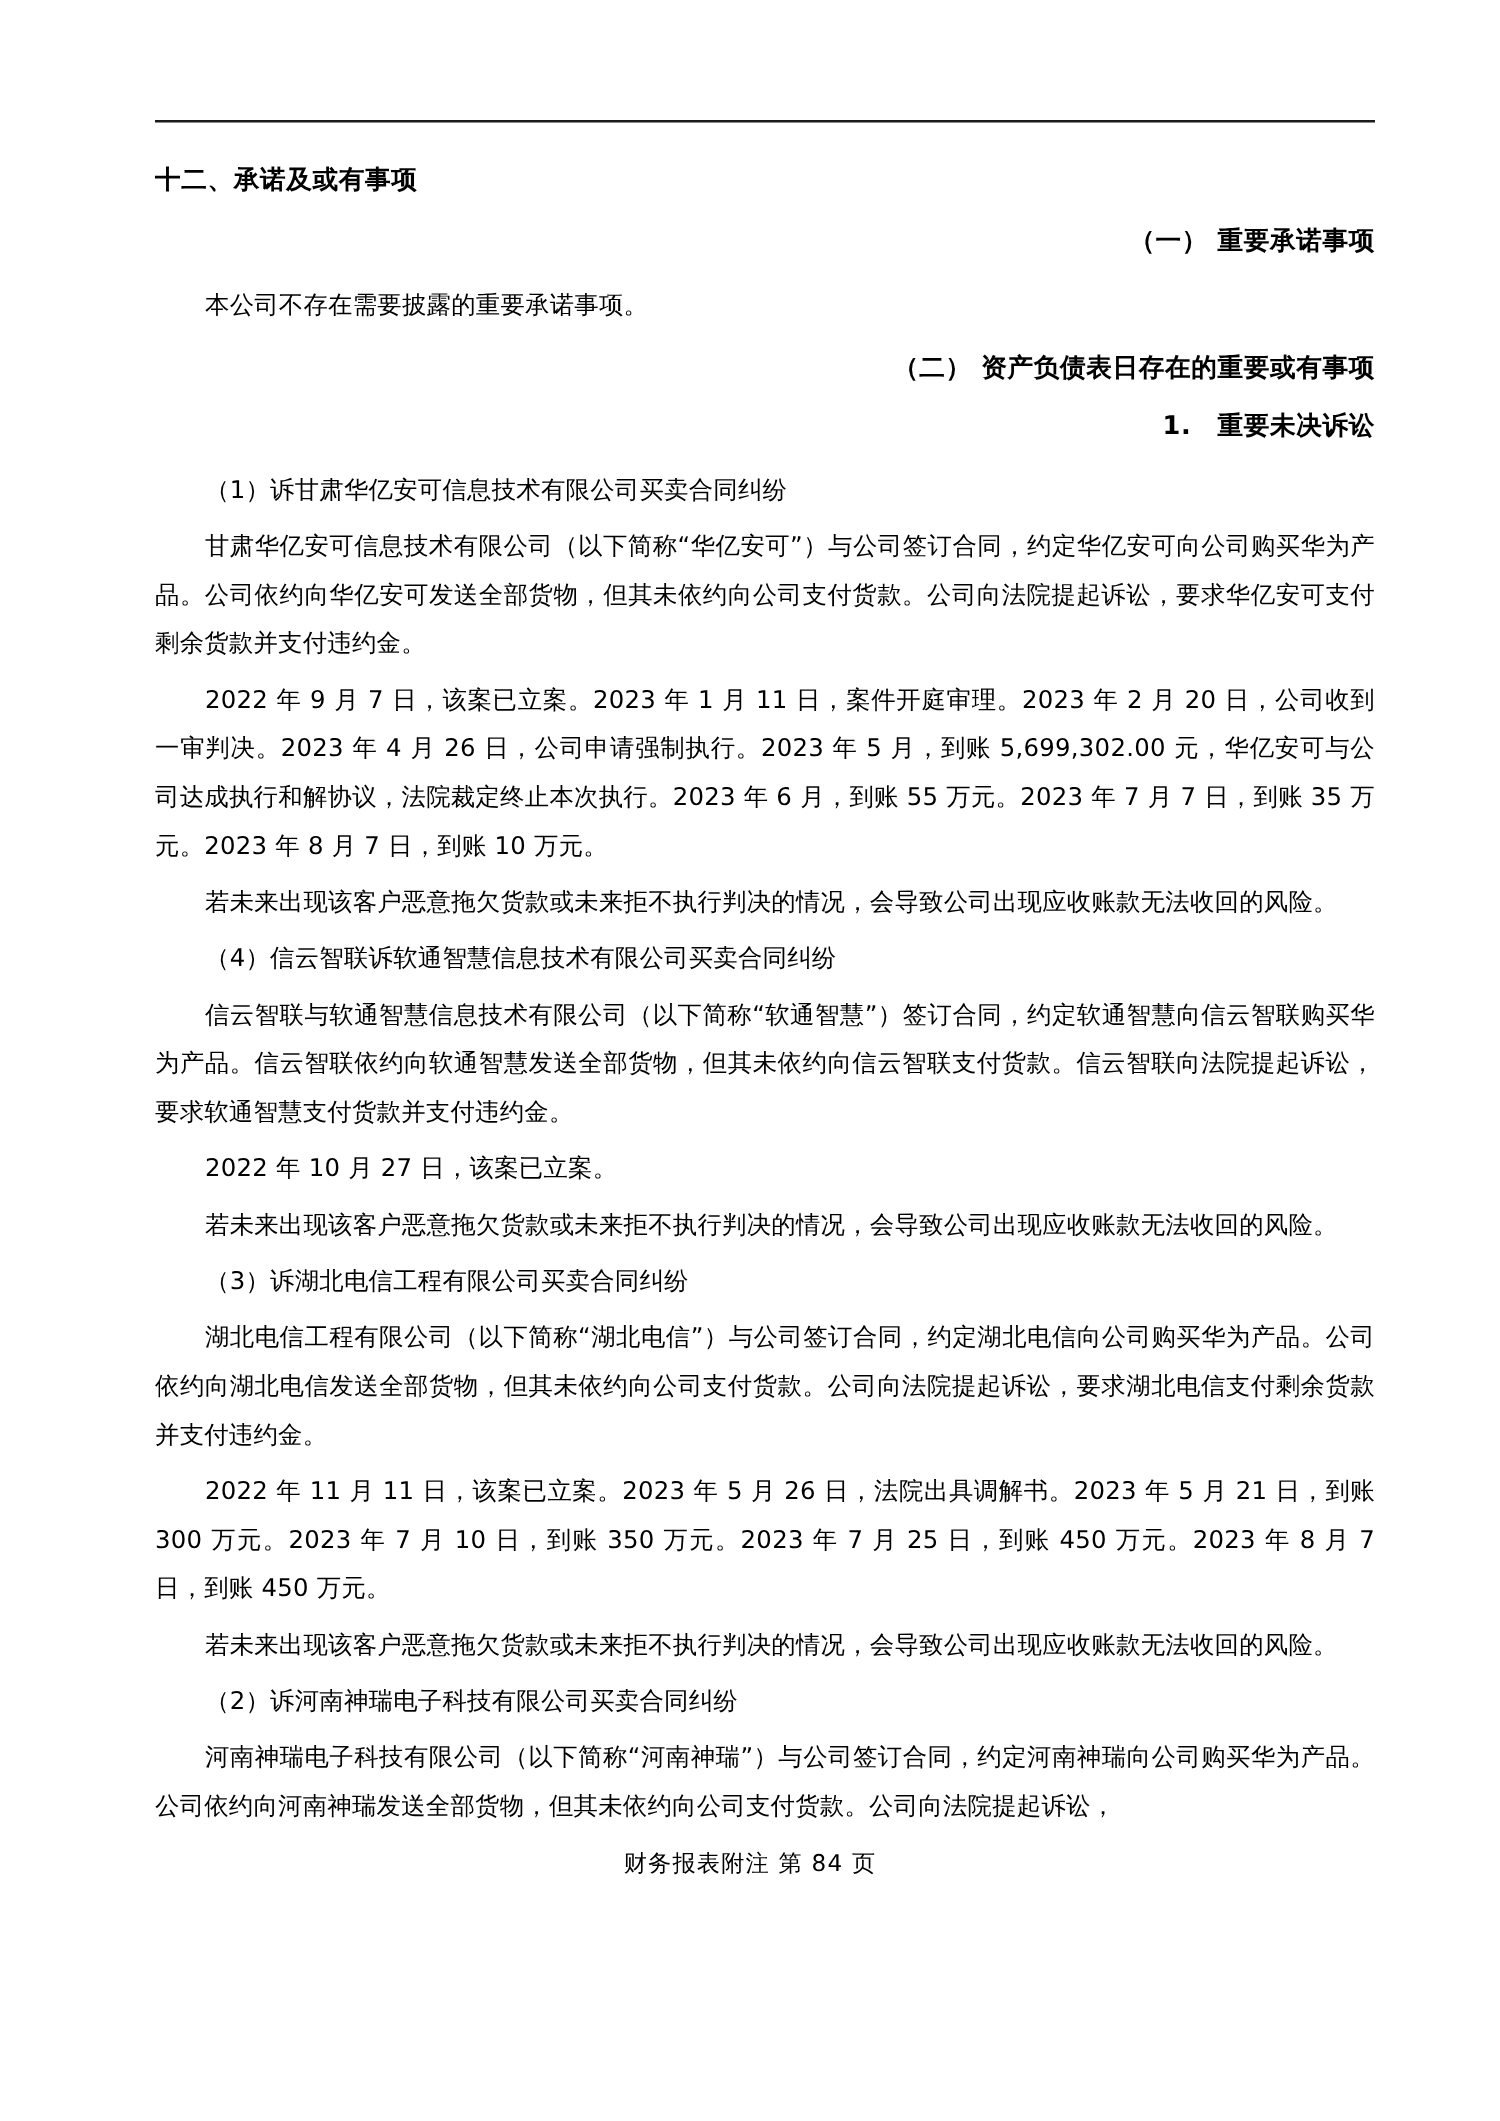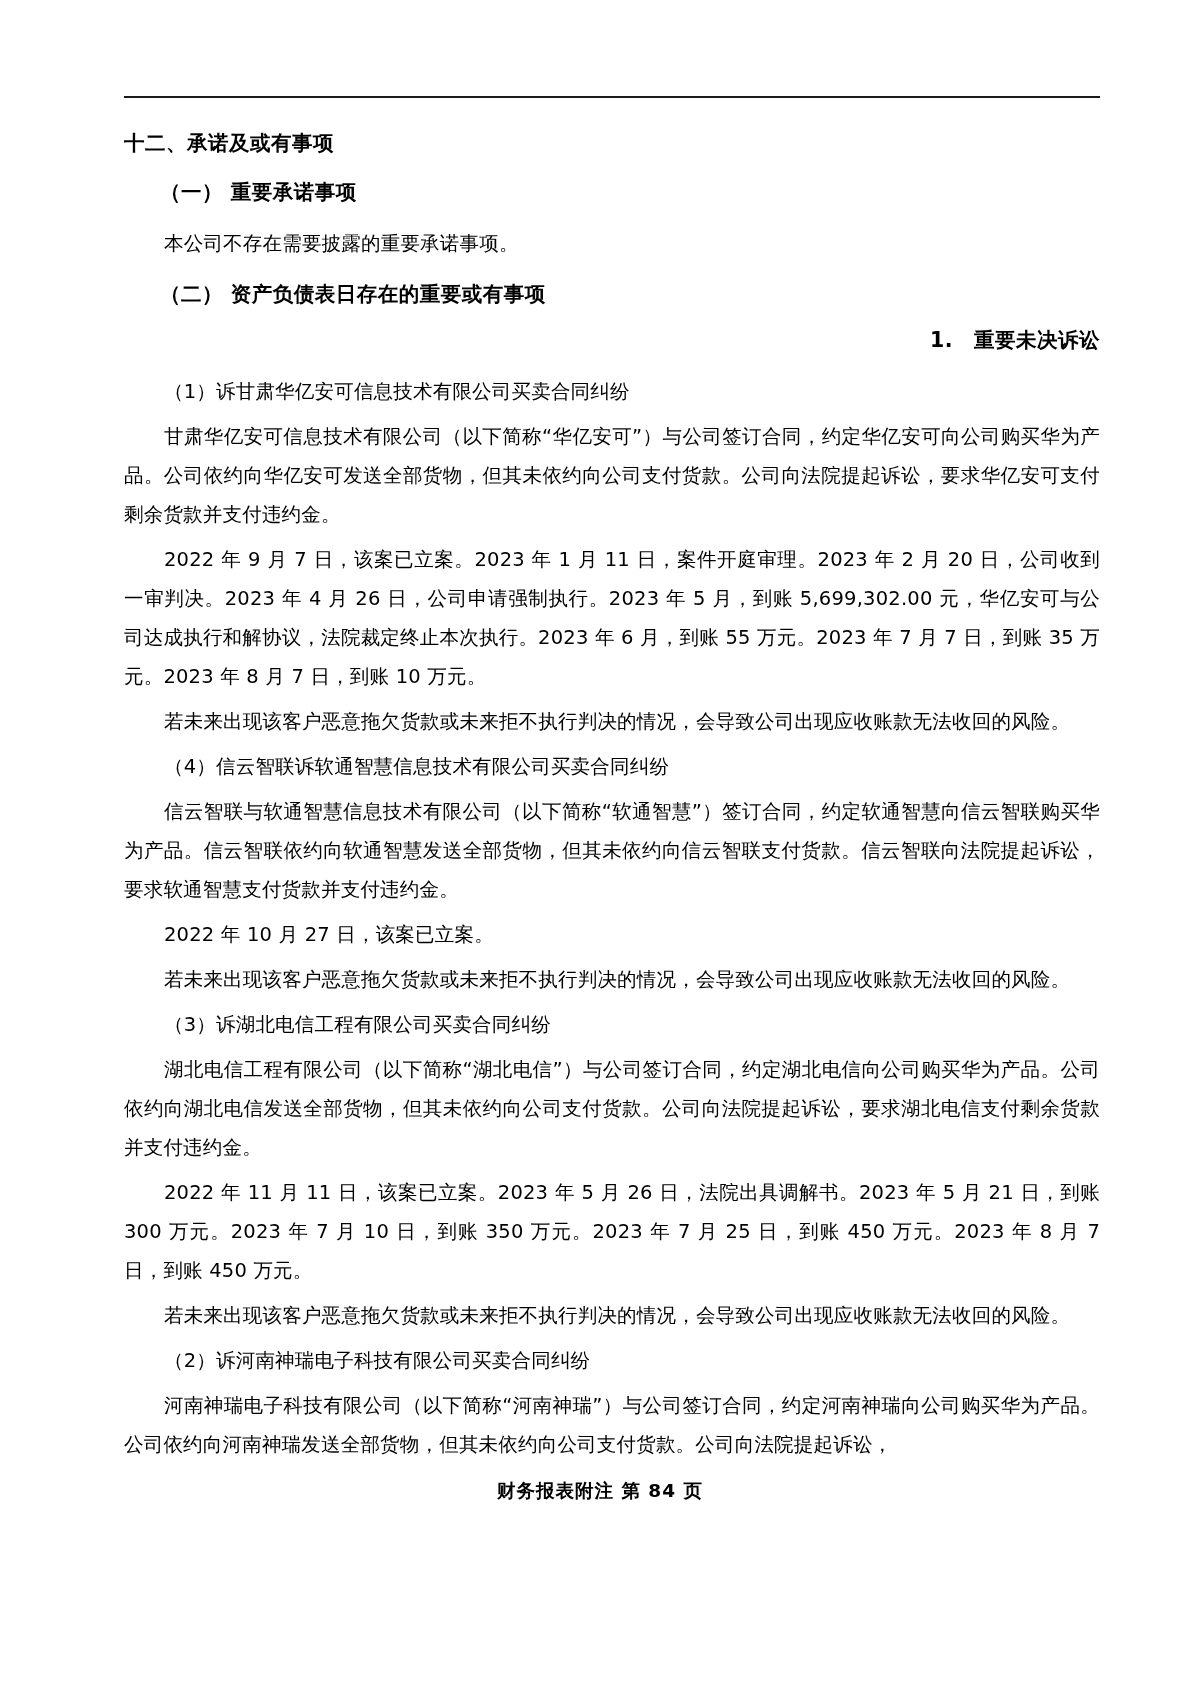--- a/index.html
+++ b/index.html
@@ -37,20 +37,21 @@
     margin: 0 0 18px 0;
     line-height: 1.5;
   }
   .h-sub {
     font-weight: bold;
     font-size: 20.5px;
     letter-spacing: 0.5px;
     margin: 16px 0 16px 0;
     line-height: 1.5;
     text-indent: 36px;
+    text-align: right;
   }
   .h-num {
     font-weight: bold;
     font-size: 20.5px;
     letter-spacing: 0.5px;
     margin: 0 0 16px 0;
     line-height: 1.5;
     text-indent: 40px;
     text-align: right;
   }
@@ -63,21 +64,21 @@
     text-indent: 40px;
     letter-spacing: 0.2px;
   }
   .footer {
     position: absolute;
     left: 0;
     top: 1478px;
     width: 1200px;
     text-align: center;
     font-size: 18.5px;
-    font-weight: bold;
+    font-weight: normal;
     letter-spacing: 1px;
   }
 </style>
 </head>
 <body>
 
 <div class="page">
 
   <div class="content">
 

